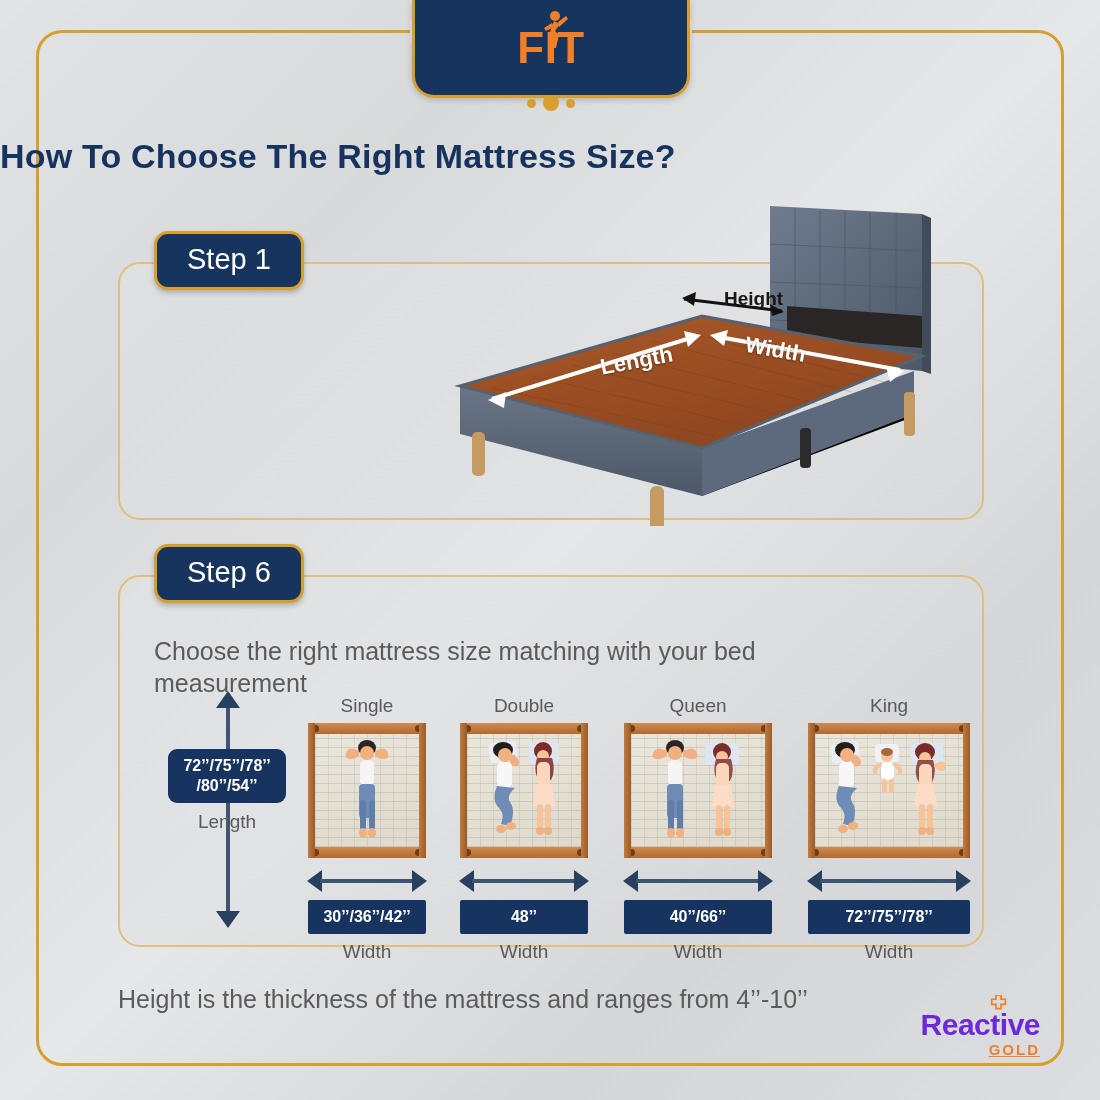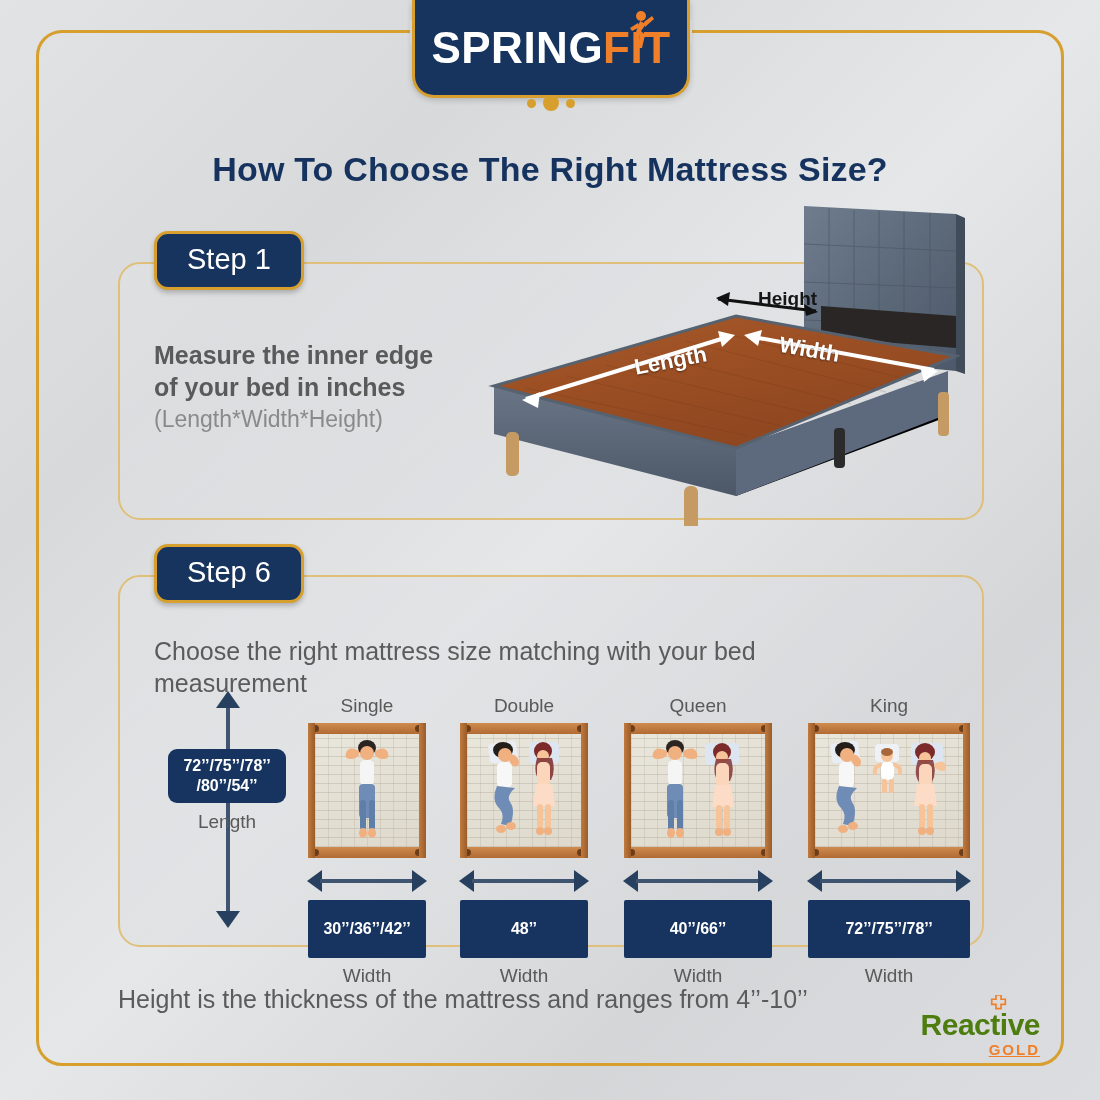--- a/index.html
+++ b/index.html
@@ -54,22 +54,22 @@
     position: absolute; left: 497px; top: 93px;
     width: 108px; height: 20px;
     display: flex; align-items: center; justify-content: center; gap: 7px;
   }
   #logo-dots .dot { width: 9px; height: 9px; border-radius: 50%; background: #d79f2e; }
   #logo-dots .dot.big { width: 16px; height: 16px; }
 
   
   #page-title {
     position: absolute; left: 0; top: 137px; width: 100%;
-    text-align: center; color: #15335e;
-    font-size: 34px; letter-spacing: .2px; margin-top: 13px;
+    text-align: left; color: #15335e;
+    font-size: 34px; letter-spacing: .2px;
   }
   #page-title .bold { font-weight: bold; }
 
   
   .step-panel {
     position: absolute;
     border: 2px solid #e0bf7a;
     border-radius: 22px;
     background: linear-gradient(145deg, rgba(226,227,229,.55), rgba(213,214,217,.4));
   }
@@ -90,21 +90,21 @@
   
   #step1-text {
     position: absolute; left: 34px; top: 75px; width: 330px;
     color: #5b5b5b; line-height: 1.28;
   }
   .s1-bold { font-size: 25px; font-weight: bold; color: #5a5a5a; display: block; }
   .s1-sub  { font-size: 23px; color: #8a8a8a; display: block; margin-top: 2px; }
 
   
   #bed-illustration {
-    position: absolute; left: 366px; top: -68px; width: 520px; height: 330px;
+    position: absolute; left: 332px; top: -68px; width: 520px; height: 330px;
   }
 
   
   .bed-label {
     position: absolute; font-weight: bold; pointer-events: none;
   }
   #label-height { left: 272px; top: 92px; font-size: 19px; color: #161616; }
   #label-length {
     left: 148px; top: 152px; font-size: 22px; color: #fff;
     transform: rotate(-11deg);
@@ -194,53 +194,52 @@
   }
   .w-arrow .head {
     position: absolute; top: 0; width: 0; height: 0;
     border-top: 11px solid transparent; border-bottom: 11px solid transparent;
   }
   .w-arrow .head.l { left: -1px; border-right: 15px solid #28405f; }
   .w-arrow .head.r { right: -1px; border-left: 15px solid #28405f; }
   .w-chip {
     margin: 8px auto 0; background: #16345f; color: #fff;
     font-size: 16px; font-weight: bold; text-align: center;
-    padding: 20px 8px; border-radius: 2px;
+    padding: 8px 8px; border-radius: 2px;
   }
   .w-caption { text-align: center; font-size: 19px; color: #5a5a5a; margin-top: 7px; }
 
   
   #footer-note {
     position: absolute; left: 118px; top: 985px; width: 700px;
     font-size: 25px; color: #5b5b5b;
   }
   #reactive-logo {
     position: absolute; right: 60px; top: 1010px; text-align: right;
   }
   #reactive-word {
-    font-size: 30px; font-weight: bold; color: #4d7c0f; letter-spacing: -.5px;
+    font-size: 30px; font-weight: bold; color: #6d28d9; letter-spacing: -.5px;
     position: relative; display: inline-block; line-height: 1;
   }
   #reactive-cross {
     position: absolute; right: 33px; top: -15px; width: 17px; height: 17px;
   }
   #reactive-gold {
     font-size: 15px; font-weight: bold; color: #ef7f29;
     letter-spacing: 2px; margin-top: 1px; text-decoration: underline;
   }
 </style>
 </head>
 <body>
 
 <div id="outer-frame"></div>
 <div id="frame-gap"></div>
 
 <div id="logo-badge">
   <div id="logo-text">
-    <span class="logo-spring">SPRING</span>
     <span class="logo-fit">
       <span>FIT</span>
       <svg class="logo-figure" viewBox="0 0 26 40">
         <circle cx="13" cy="6" r="5" fill="#ef7f29"></circle>
         <path d="M12 11 L8 22 L12 26 L10 38 L14 38 L17 25 L13 21 L18 14 Z" fill="#ef7f29"></path>
         <path d="M16 12 L24 6 L26 9 L17 17 Z" fill="#ef7f29"></path>
         <path d="M10 13 L2 18 L4 21 L12 17 Z" fill="#ef7f29"></path>
       </svg>
     </span>
   </div>
@@ -251,25 +250,20 @@
   <span class="dot"></span>
 </div>
 
 <h1 id="page-title">
   <span>How To Choose The </span><span class="bold">Right Mattress Size?</span>
 </h1>
 
 <section id="panel-step1" class="step-panel">
   <div class="step-badge">Step 1</div>
 
-  <div id="step1-text">
-    <span class="s1-bold">Measure the inner edge</span>
-    <span class="s1-bold">of your bed in inches</span>
-    <span class="s1-sub">(Length*Width*Height)</span>
-  </div>
 
   <div id="bed-illustration">
     <svg viewBox="0 0 520 330" width="520" height="330">
       <defs>
         <linearGradient id="hbGrad" x1="0" y1="0" x2="1" y2="1">
           <stop offset="0%" stop-color="#6e7c8e"></stop>
           <stop offset="55%" stop-color="#5b6878"></stop>
           <stop offset="100%" stop-color="#4d596a"></stop>
         </linearGradient>
         <linearGradient id="woodGrad" x1="0" y1="0" x2="0.6" y2="1">

